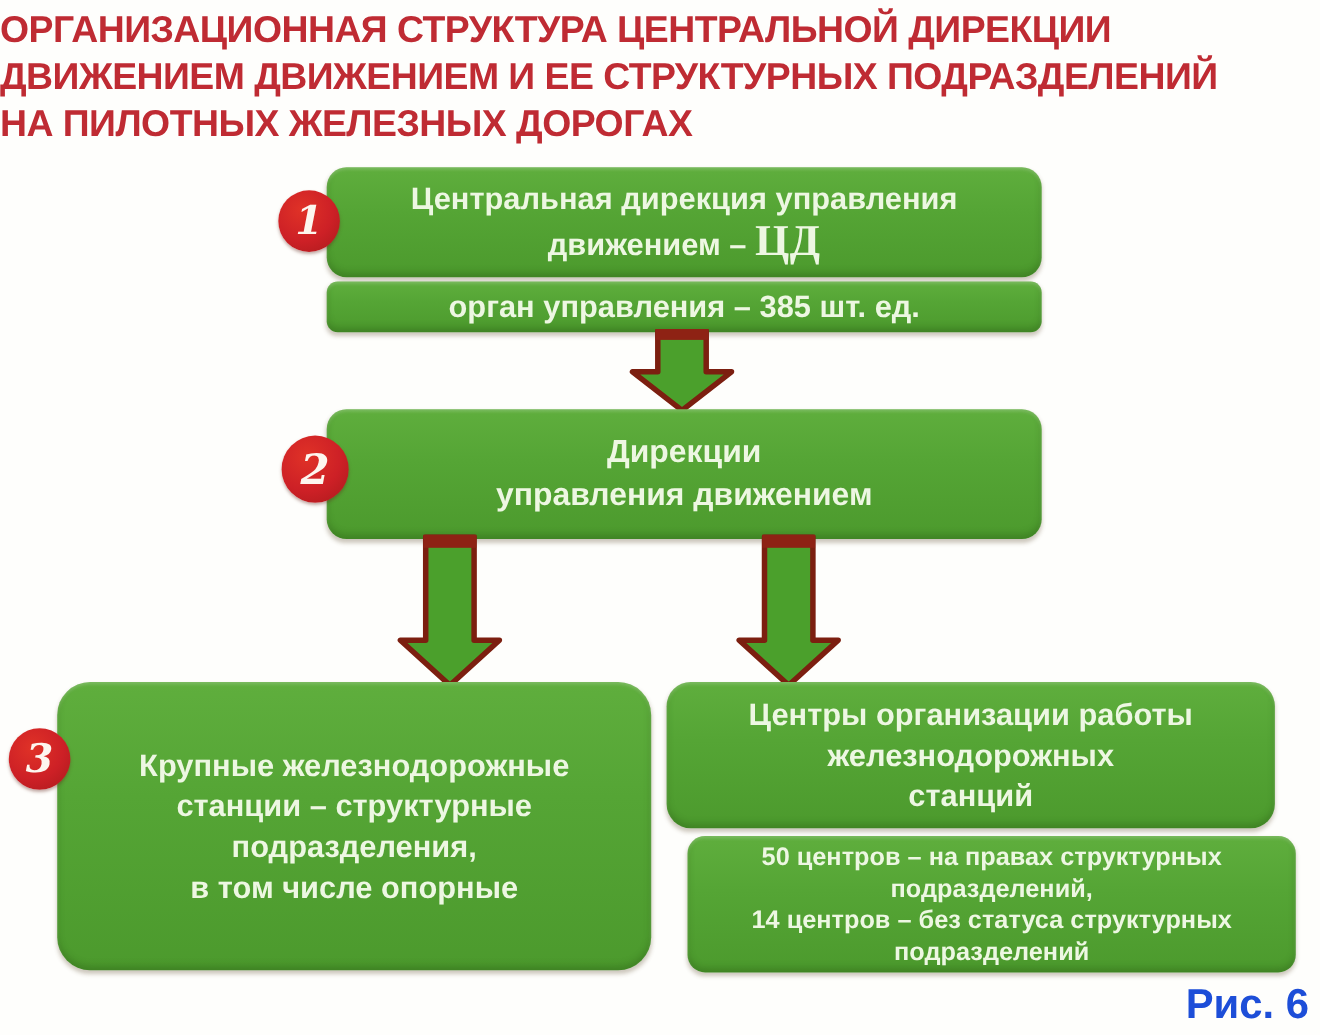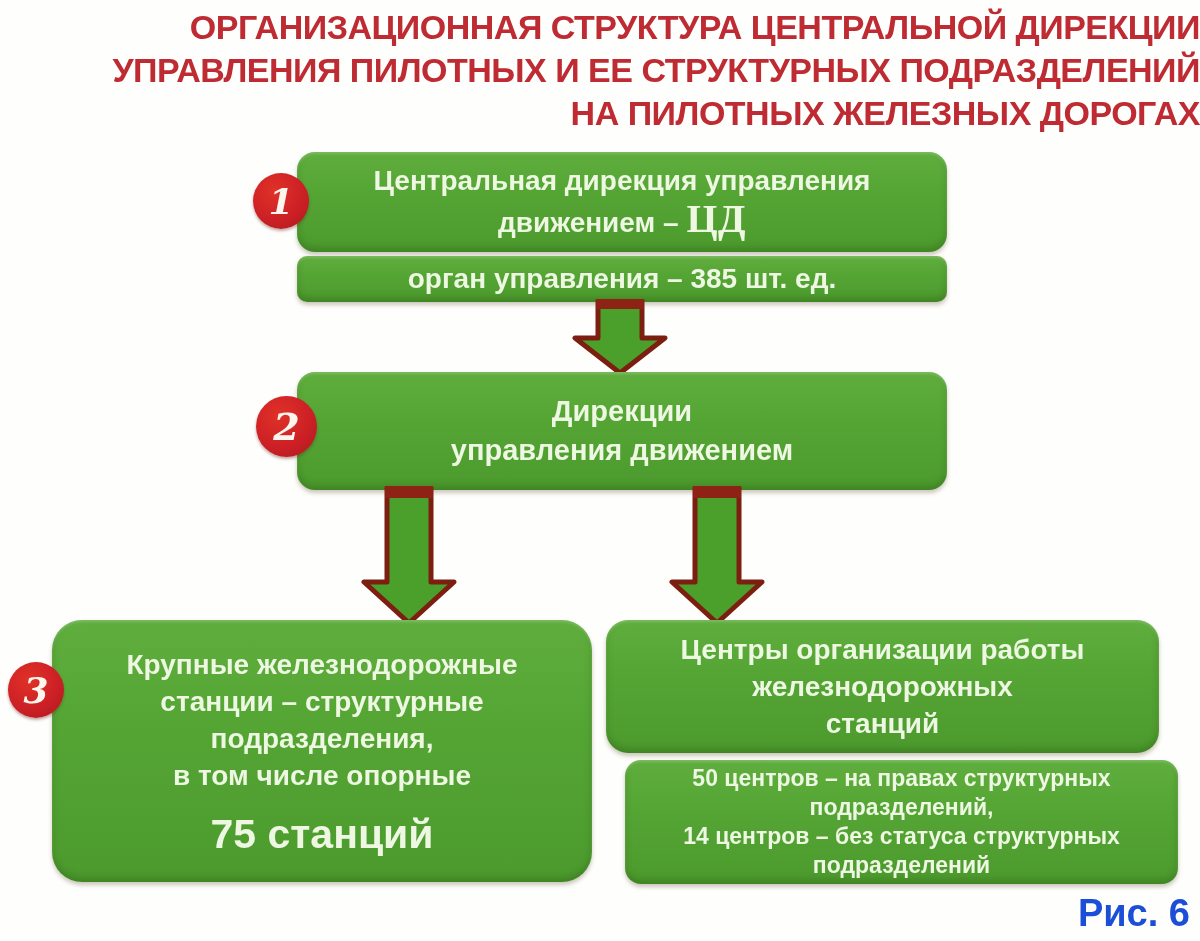--- a/index.html
+++ b/index.html
@@ -3,21 +3,21 @@
 <meta charset="utf-8">
 <style>
   html,body{margin:0;padding:0;background:#ffffff;}
   .page{
     position:relative;width:1200px;height:941px;margin:0 auto;
     background:#fefefc;overflow:hidden;
     font-family:"Liberation Sans",sans-serif;
   }
   
   .title{
-    position:absolute;top:6px;left:0;width:1200px;text-align:right;
+    position:absolute;top:6px;left:0;width:1200px;text-align:left;
     color:#bf2b33;font-weight:bold;font-size:34px;line-height:43px;
     letter-spacing:-0.5px;
   }
   .title span{display:block;}
   
   .gbox{
     position:absolute;
     background:linear-gradient(180deg,#5fae3d 0%,#55a535 40%,#4c9a2d 100%);
     box-shadow:inset 0 2px 3px rgba(255,255,255,.20),
                inset 0 -4px 7px rgba(30,70,10,.28),
@@ -53,21 +53,21 @@
     color:#1d4ed8;font-weight:bold;font-size:38px;
   }
 </style>
 </head>
 <body>
 
 <div class="page">
 
   <div class="title">
     <span>ОРГАНИЗАЦИОННАЯ СТРУКТУРА ЦЕНТРАЛЬНОЙ ДИРЕКЦИИ</span>
-    <span>УПРАВЛЕНИЯ ПИЛОТНЫХ И ЕЕ СТРУКТУРНЫХ ПОДРАЗДЕЛЕНИЙ</span>
+    <span>ДВИЖЕНИЕМ ДВИЖЕНИЕМ И ЕЕ СТРУКТУРНЫХ ПОДРАЗДЕЛЕНИЙ</span>
     <span>НА ПИЛОТНЫХ ЖЕЛЕЗНЫХ ДОРОГАХ</span>
   </div>
 
   <div class="gbox b1">
     <span class="ln">Центральная дирекция управления</span>
     <span class="ln"><span>движением – </span><span class="em-big">ЦД</span></span>
   </div>
   <div class="gbox b1sub">
     <span class="ln">орган управления – 385 шт. ед.</span>
   </div>
@@ -95,21 +95,20 @@
   <svg class="arrow" style="left:667px;top:486px;" width="100" height="140" viewBox="0 0 100 140">
     <polygon points="28,2 72,2 72,96 95,96 50,137 5,96 28,96" fill="#4ba02c" stroke="#7c1f10" stroke-width="5" stroke-linejoin="round"></polygon>
     <rect x="26" y="0" width="48" height="12" fill="#8e2214"></rect>
   </svg>
 
   <div class="gbox b3">
     <span class="ln">Крупные железнодорожные</span>
     <span class="ln">станции – структурные</span>
     <span class="ln">подразделения,</span>
     <span class="ln">в том числе опорные</span>
-    <span class="ln big">75 станций</span>
   </div>
   <div class="badge c3">
     <span>3</span>
   </div>
 
   <div class="gbox b4">
     <span class="ln">Центры организации работы</span>
     <span class="ln">железнодорожных</span>
     <span class="ln">станций</span>
   </div>

